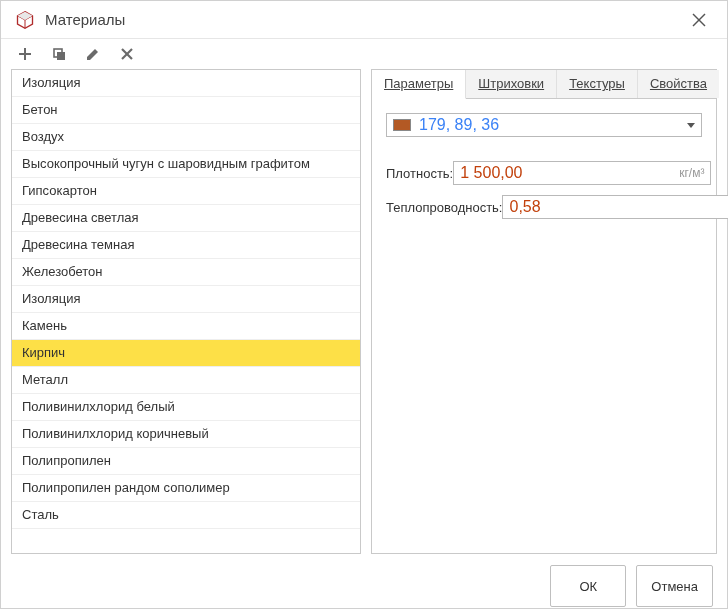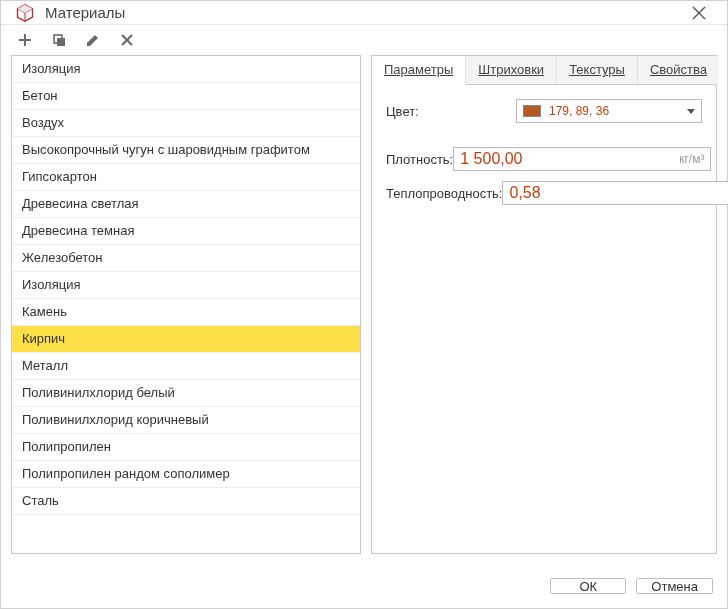--- a/index.html
+++ b/index.html
@@ -16,21 +16,21 @@
   .window {
     width: 728px;
     height: 609px;
     border: 1px solid #d0d0d0;
     display: flex;
     flex-direction: column;
     background: #fff;
   }
   
   .titlebar {
-    height: 24px;
+    height: 38px;
     display: flex;
     align-items: center;
     padding: 0 12px 0 14px;
     border-bottom: 1px solid #e6e6e6;
   }
   .titlebar .app-icon { width: 20px; height: 20px; margin-right: 10px; display:flex; align-items:center; justify-content:center; }
   .titlebar .title { font-size: 15px; color: #444; flex: 1; }
   .titlebar .close { width: 32px; height: 32px; display:flex; align-items:center; justify-content:center; cursor:pointer; }
   .titlebar .close svg { width: 14px; height: 14px; stroke: #555; }
 
@@ -140,21 +140,21 @@
     padding: 0 6px;
     cursor:pointer;
     background:#fff;
     width:100%;
   }
   .color-swatch {
     width: 18px; height: 12px;
     margin-right: 8px;
     border:1px solid #888;
   }
-  .color-combo .val { flex:1; font-size:12px; color:#c2410c; }
+  .color-combo .val { flex:1; font-size:16px; color:#3b82f6; }
   .color-combo .caret {
     width:0; height:0;
     border-left:4px solid transparent;
     border-right:4px solid transparent;
     border-top:5px solid #555;
   }
 
   .text-input {
     display:flex;
     align-items:center;
@@ -184,21 +184,21 @@
   .footer {
     height: 44px;
     display:flex;
     align-items:center;
     justify-content:flex-end;
     gap: 10px;
     padding: 0 14px;
   }
   .btn {
     min-width: 76px;
-    height: 16px;
+    height: 42px;
     border:1px solid #bfbfbf;
     background:#fff;
     border-radius:2px;
     font-size:13px;
     color:#333;
     cursor:pointer;
     display:flex;
     align-items:center;
     justify-content:center;
     padding: 0 14px;
@@ -280,21 +280,20 @@
     <div class="props-panel">
       <div class="tabs" id="tabs">
           <div class="tab active">Параметры</div>
           <div class="tab">Штриховки</div>
           <div class="tab">Текстуры</div>
           <div class="tab">Свойства</div>
         </div>
       <div class="tab-content">
 
         <div class="form-row">
-          <div class="label">Цвет:</div>
           <div class="field">
             <div class="color-combo">
               <span class="color-swatch" id="color-swatch" style="background: rgb(179, 89, 36);"></span>
               <span class="val">179, 89, 36</span>
               <span class="caret"></span>
             </div>
           </div>
         </div>
 
         <div class="gap-row"></div>

